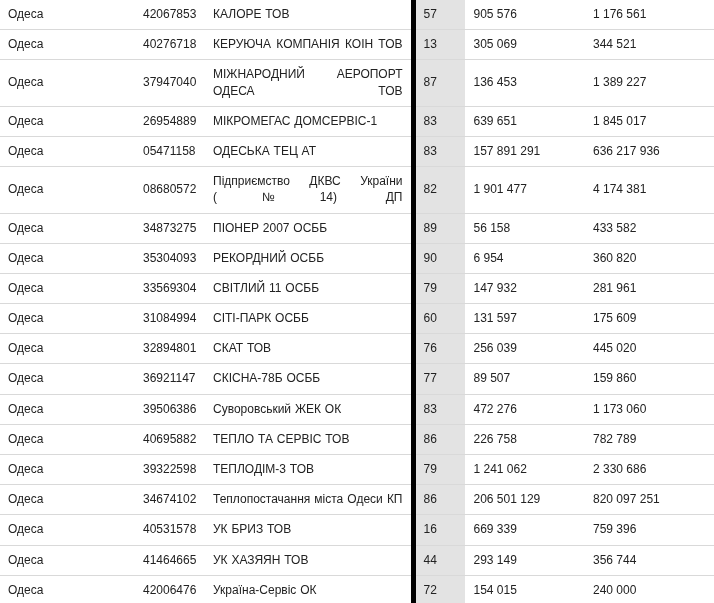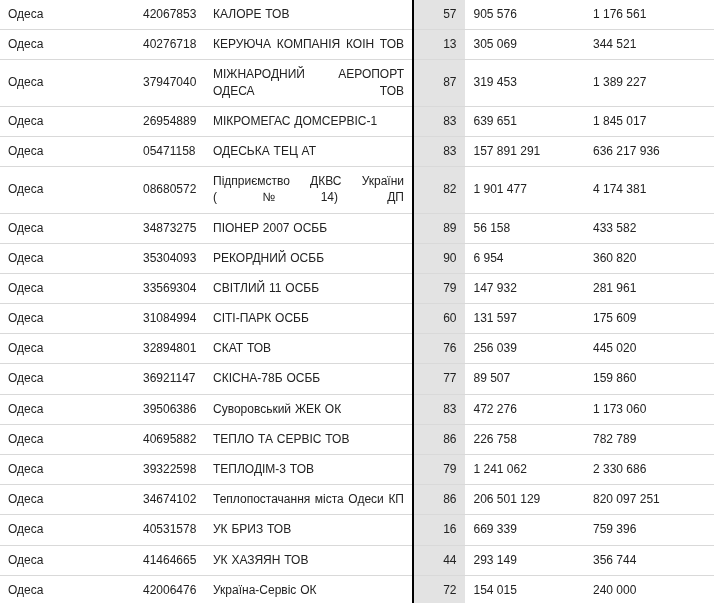--- a/index.html
+++ b/index.html
@@ -46,23 +46,23 @@
     text-align: justify;
     text-align-last: justify;
     word-spacing: 0.5px;
   }
   td.name.single {
     text-align: left;
     text-align-last: left;
   }
   td.score {
     background: #e3e3e3;
-    text-align: right;
-    white-space: nowrap;
-    border-left: 2px solid #000000;
+    text-align: left;
+    white-space: nowrap;
+    border-left: 5px solid #000000;
     border-right: 1px solid #ffffff;
   }
   td.val {
     text-align: left;
     white-space: nowrap;
   }
   tr.row:first-child td {
     border-top: none;
   }
 </style>
@@ -93,21 +93,21 @@
         <td class="name">КЕРУЮЧА КОМПАНІЯ КОІН ТОВ</td>
         <td class="score">13</td>
         <td class="val">305 069</td>
         <td class="val">344 521</td>
       </tr>
       <tr class="row">
         <td class="region">Одеса</td>
         <td class="code">37947040</td>
         <td class="name">МІЖНАРОДНИЙ АЕРОПОРТ ОДЕСА ТОВ</td>
         <td class="score">87</td>
-        <td class="val">319 453</td>
+        <td class="val">136 453</td>
         <td class="val">1 389 227</td>
       </tr>
       <tr class="row">
         <td class="region">Одеса</td>
         <td class="code">26954889</td>
         <td class="name single">МІКРОМЕГАС ДОМСЕРВІС-1</td>
         <td class="score">83</td>
         <td class="val">639 651</td>
         <td class="val">1 845 017</td>
       </tr>

